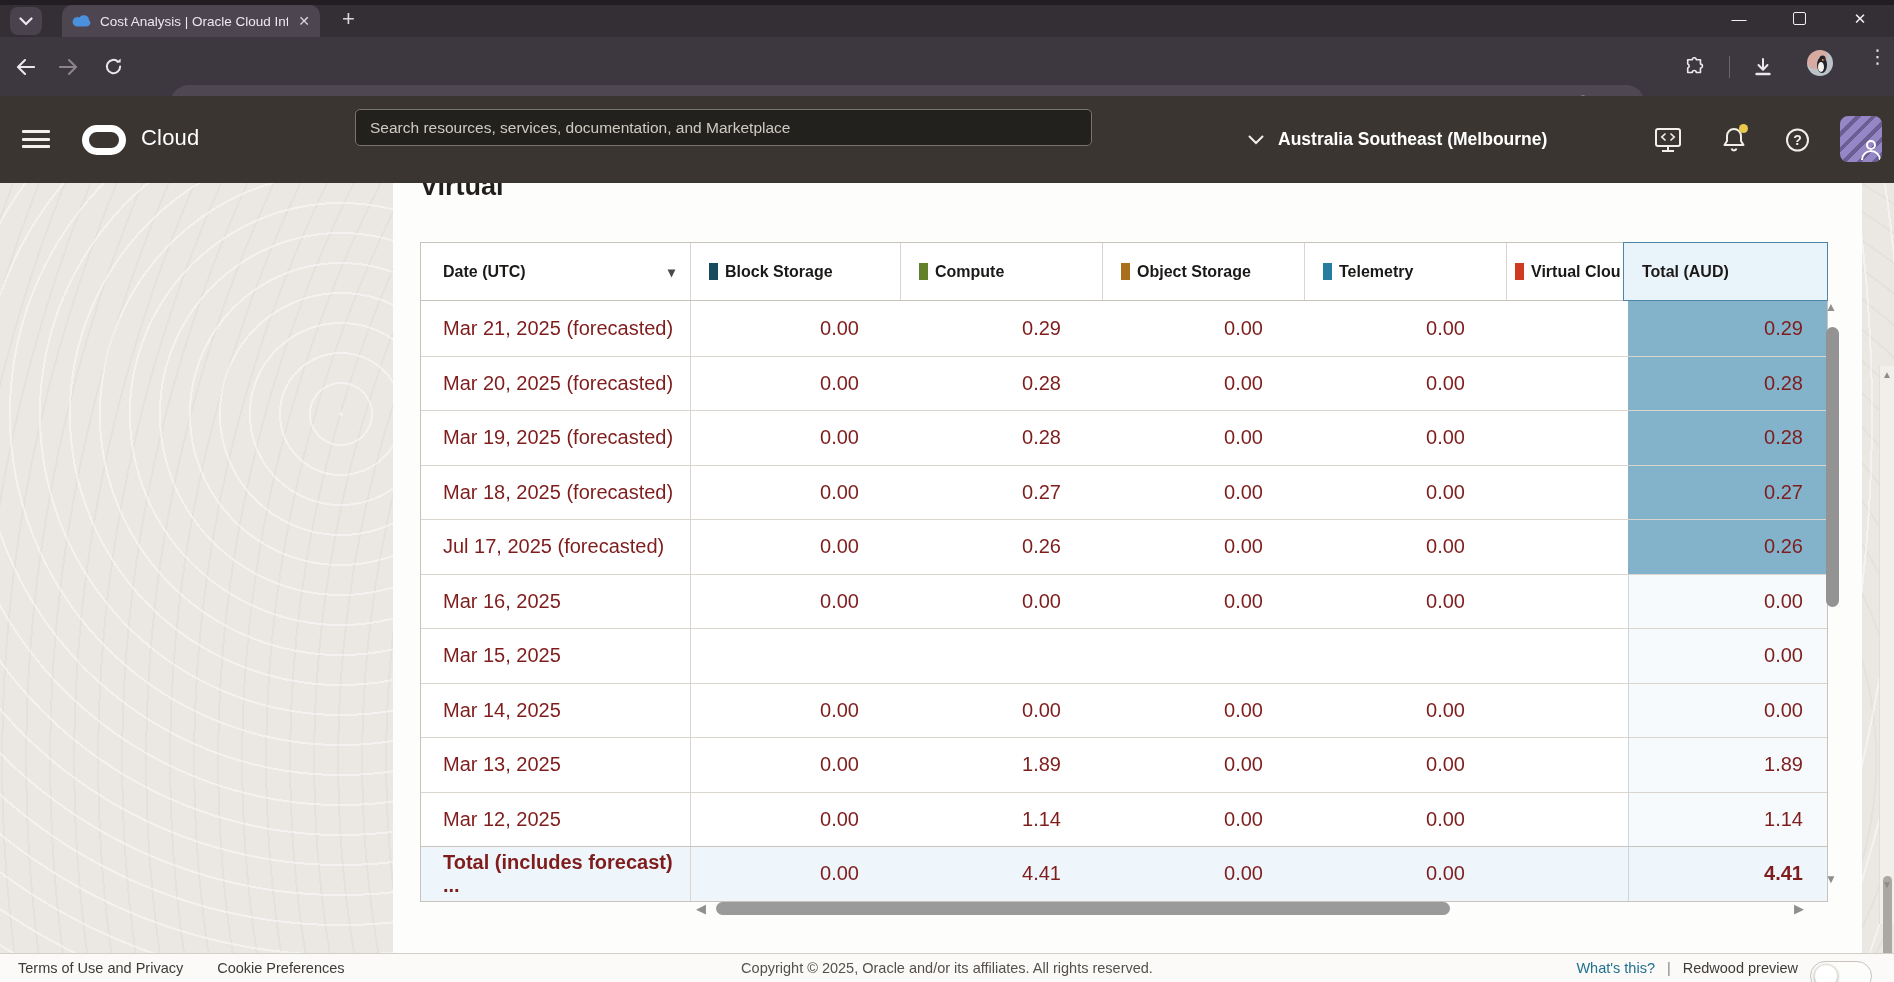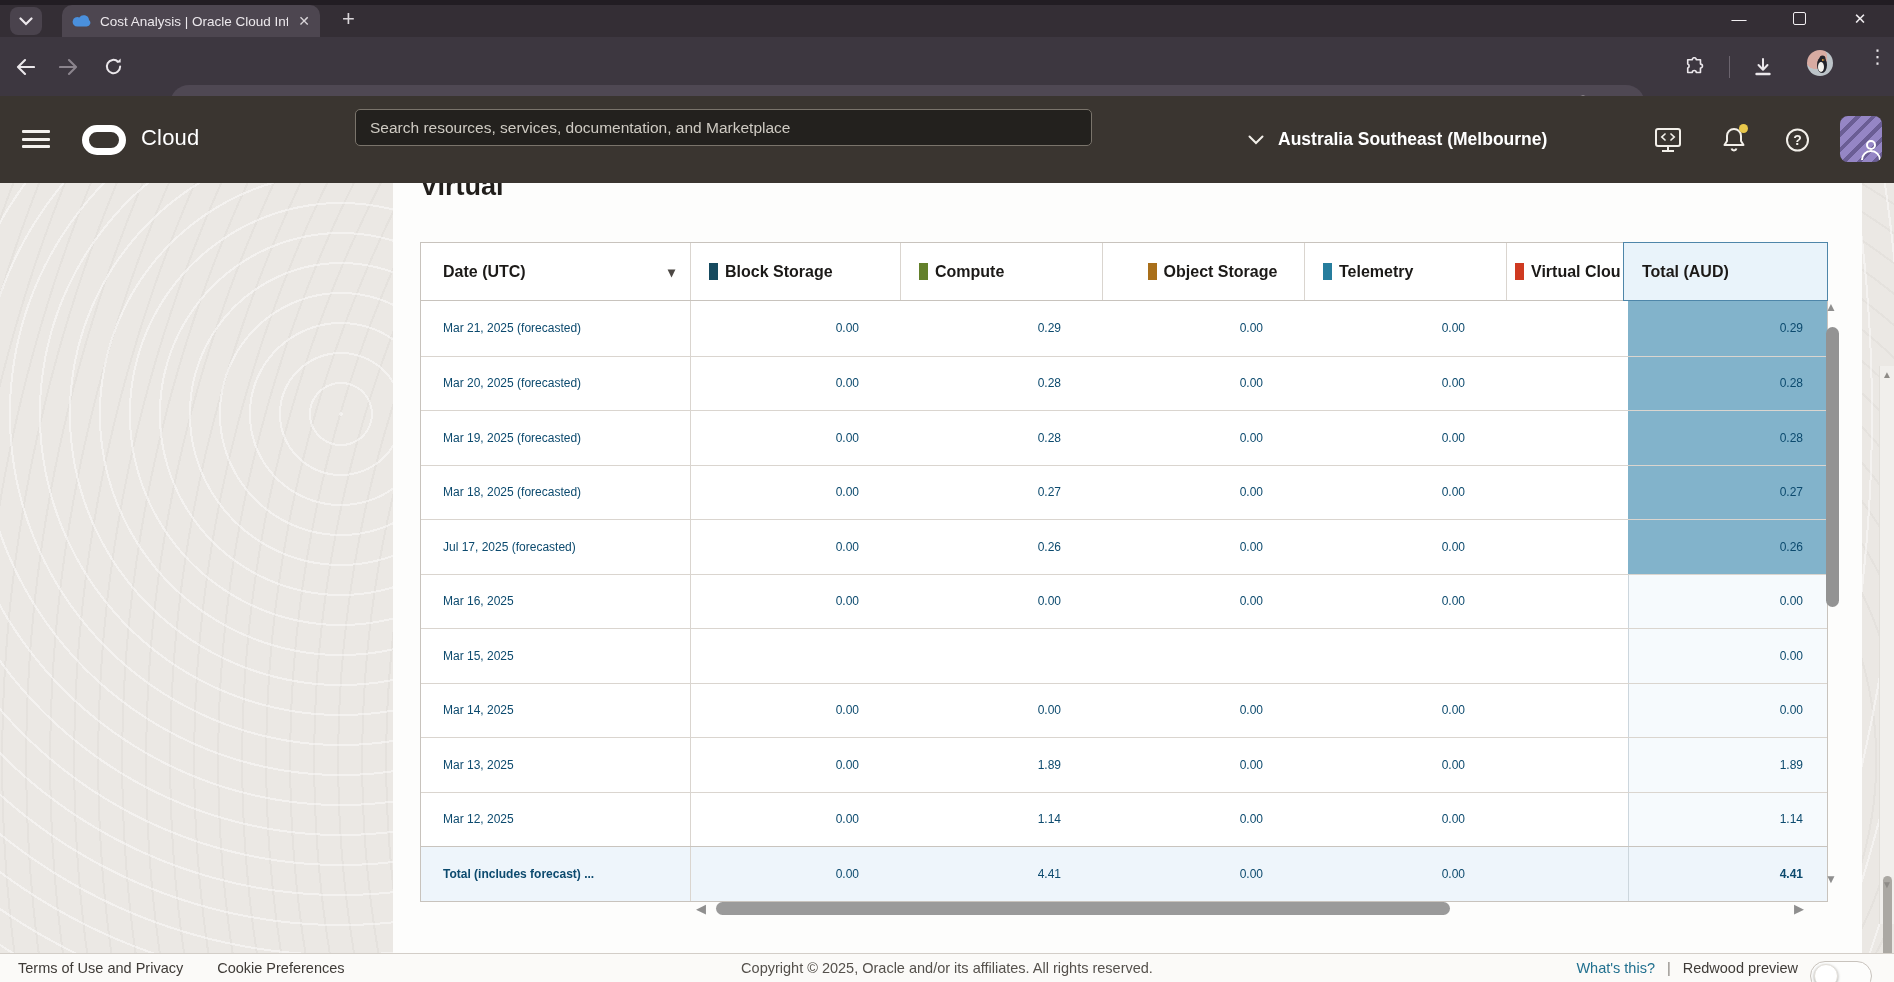--- a/index.html
+++ b/index.html
@@ -53,27 +53,27 @@
     background-image:
       repeating-radial-gradient(circle at 18% 30%, rgba(255,255,255,.45) 0 2px, rgba(255,255,255,0) 2px 30px),
       repeating-radial-gradient(circle at 80% 75%, rgba(130,124,116,.06) 0 2px, rgba(0,0,0,0) 2px 24px); }
   .panel { position:absolute; left:393px; right:32px; top:0; bottom:0; background:#fdfdfc; overflow:hidden; }
   .details-h { position:absolute; left:27px; top:-12px; font-size:27px; font-weight:700; color:#211e1b; }
 
   .datatable { position:absolute; left:27px; top:59px; width:1408px; border:1px solid #c8c3bd; background:#fff; }
   .thead { position:relative; display:flex; height:58px; border-bottom:1px solid #c8c3bd; background:#fff; }
   .hcell { display:flex; align-items:center; padding-left:18px; border-right:1px solid #dad5cf; font-size:16px; font-weight:700; color:#1b1917; white-space:nowrap; overflow:hidden; }
   .hc0 { width:270px; justify-content:space-between; padding-left:22px; padding-right:15px; }
-  .hc1 { width:210px; } .hc2 { width:202px; } .hc3 { width:202px;justify-content:center; } .hc4 { width:202px; }
+  .hc1 { width:210px; } .hc2 { width:202px; } .hc3 { width:202px; } .hc4 { width:202px; }
   .hc5 { flex:1; border-right:none; padding-left:8px; }
   .hc-total { position:absolute; right:-1px; top:-1px; bottom:-1px; width:205px; background:#e9f3fa; border:1px solid #4e86a9; padding-left:18px; }
   .swatch { display:inline-block; width:9px; height:17px; margin-right:7px; flex:0 0 auto; }
   .caret { color:#4c4844; font-size:14px; }
 
-  .trow { position:relative; display:flex; height:54.5px; border-top:1px solid #dad5cf; background:#fff; font-size:12px; color:#0c4a6e; }
+  .trow { position:relative; display:flex; height:54.5px; border-top:1px solid #dad5cf; background:#fff; font-size:20px; color:#7f1d1d; }
   .tbody .trow:first-child { border-top:none; }
   .cell { display:flex; align-items:center; }
   .date-cell { width:270px; padding-left:22px; border-right:1px solid #dad5cf; }
   .val { text-align:right; justify-content:flex-end; padding-right:42px; }
   .v0 { width:210px; } .v1,.v2,.v3 { width:202px; }
   .filler { flex:1; }
   .total-cell { position:absolute; right:0; top:0; bottom:0; width:199px; justify-content:flex-end; padding-right:24px; background:#f6fafd; border-left:1px solid #ccd6dd; }
   .trow.forecast .total-cell { background:#82b3cb; border-left-color:#82b3cb; }
   .trow.totalrow { background:#eef5fb; border-top:1px solid #c9c4be; }
   .trow.totalrow .date-cell { font-weight:700; }

